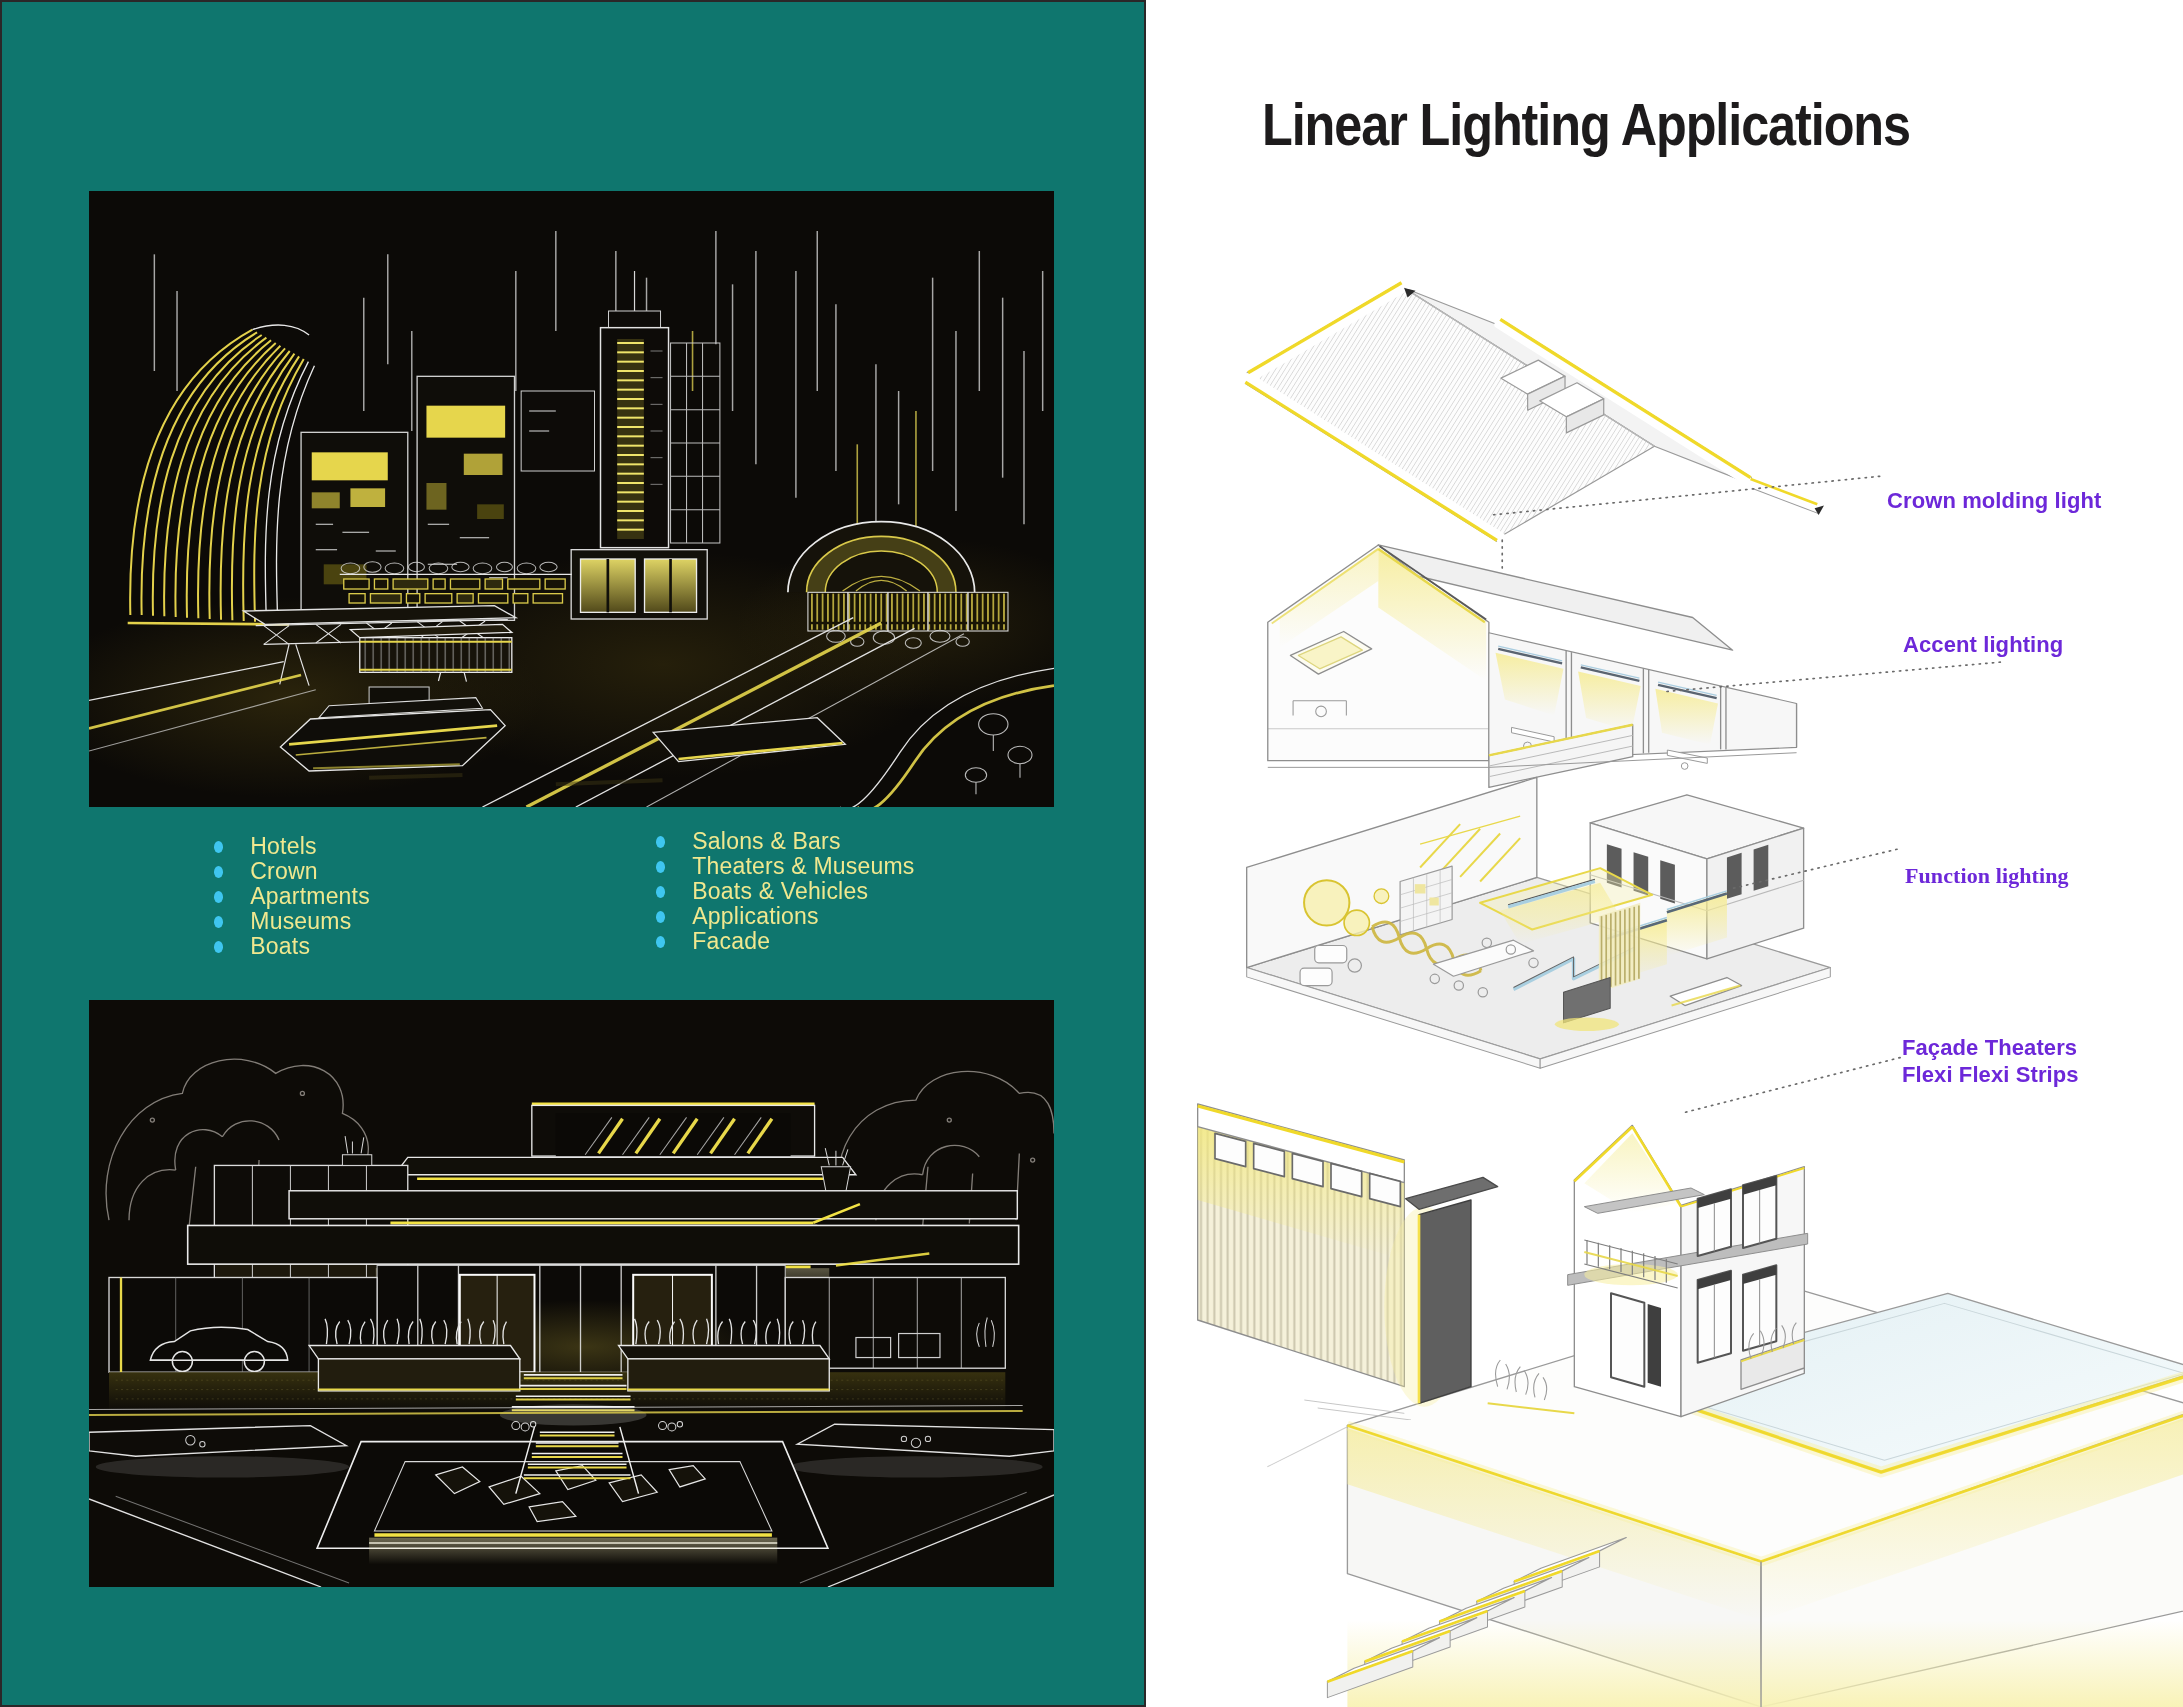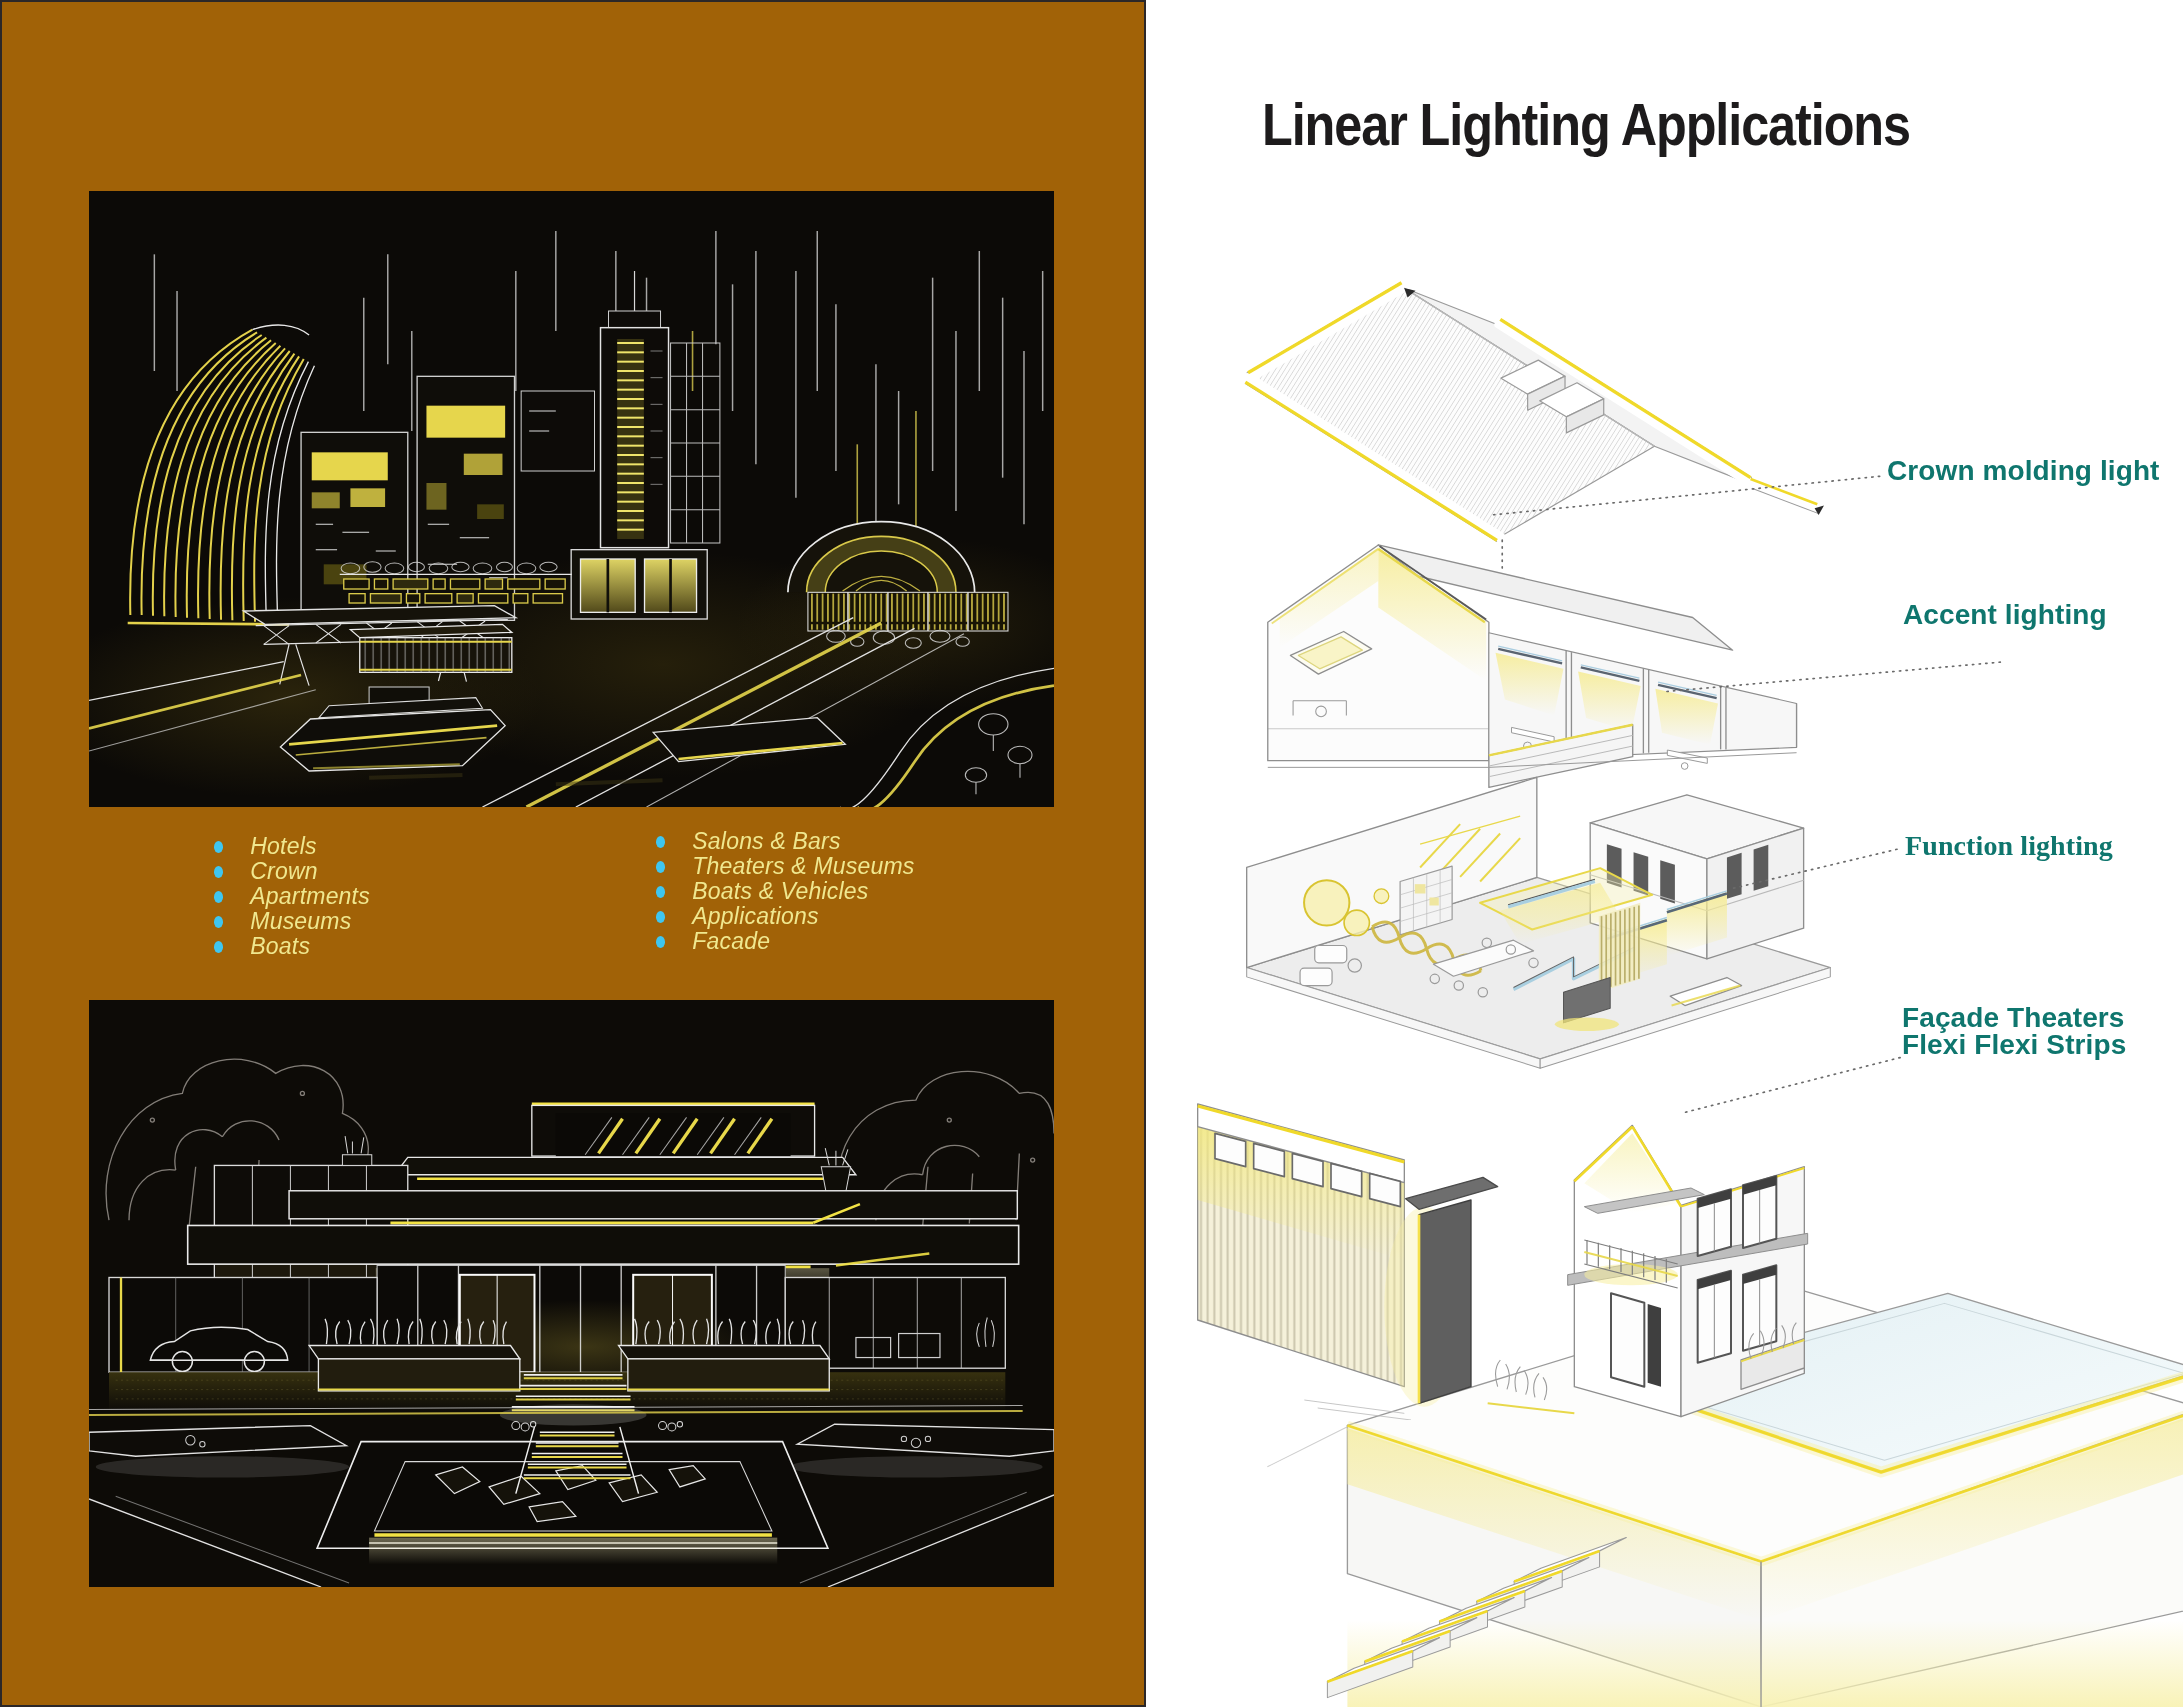--- a/index.html
+++ b/index.html
@@ -1,33 +1,33 @@
 <!DOCTYPE html>
 <html style="font-size:10.7px"><head>
 <meta charset="utf-8">
 <style>
   html,body{margin:0;padding:0;background:#fff;}
   body{width:2183px;height:1707px;font-family:"Liberation Sans",sans-serif;}
   .canvas{position:relative;width:2183px;height:1707px;overflow:hidden;background:#ffffff;}
-  .left-panel{position:absolute;left:0;top:0;width:1146px;height:1707px;background:#a16207;
-              border:2px solid #2b2728;box-sizing:border-box;font-style:italic;}
+  .left-panel{position:absolute;left:0;top:0;width:1146px;height:1707px;background:#0f766e;
+              border:2px solid #2b2728;box-sizing:border-box;}
   .art{position:absolute;display:block;}
   .city{left:87px;top:189px;width:965px;height:616px;}
   .villa{left:87px;top:998px;width:965px;height:587px;}
   .app-list{list-style:none;margin:0;padding:0;position:absolute;font-size:23px;line-height:25px;
             color:#f0e88f;letter-spacing:0.2px;}
   .app-list li{display:flex;align-items:center;gap:27px;height:25px;}
   .bullet{width:9.3px;height:12px;border-radius:50%;background:#3fc6f0;flex:none;}
   .list-1{left:212px;top:832px;}
   .list-2{left:654px;top:827px;}
   .page-title{position:absolute;left:1262px;top:95px;margin:0;font-size:60px;line-height:1;
               font-weight:bold;color:#1d1b1c;letter-spacing:-1.3px;transform:scaleX(.84);
               transform-origin:left top;white-space:nowrap;}
-  .lbl{position:absolute;font-weight:bold;font-size:28px;line-height:27px;color:#0f766e;
-       letter-spacing:0.1px;white-space:nowrap;}
+  .lbl{position:absolute;font-weight:bold;font-size:22px;line-height:27px;color:#6d28d9;
+       letter-spacing:0.1px;white-space:nowrap;margin-top:30px;}
   .lbl-crown{left:1887px;top:457px;}
   .lbl-accent{left:1903px;top:601px;}
   .lbl-function{left:1905px;top:832px;font-family:Liberation Serif, serif;}
   .lbl-facade{left:1902px;top:1004px;}
   .leaders{position:absolute;left:0;top:0;width:2183px;height:1707px;pointer-events:none;}
   svg{overflow:hidden;}
 </style>
 </head>
 <body>
 

